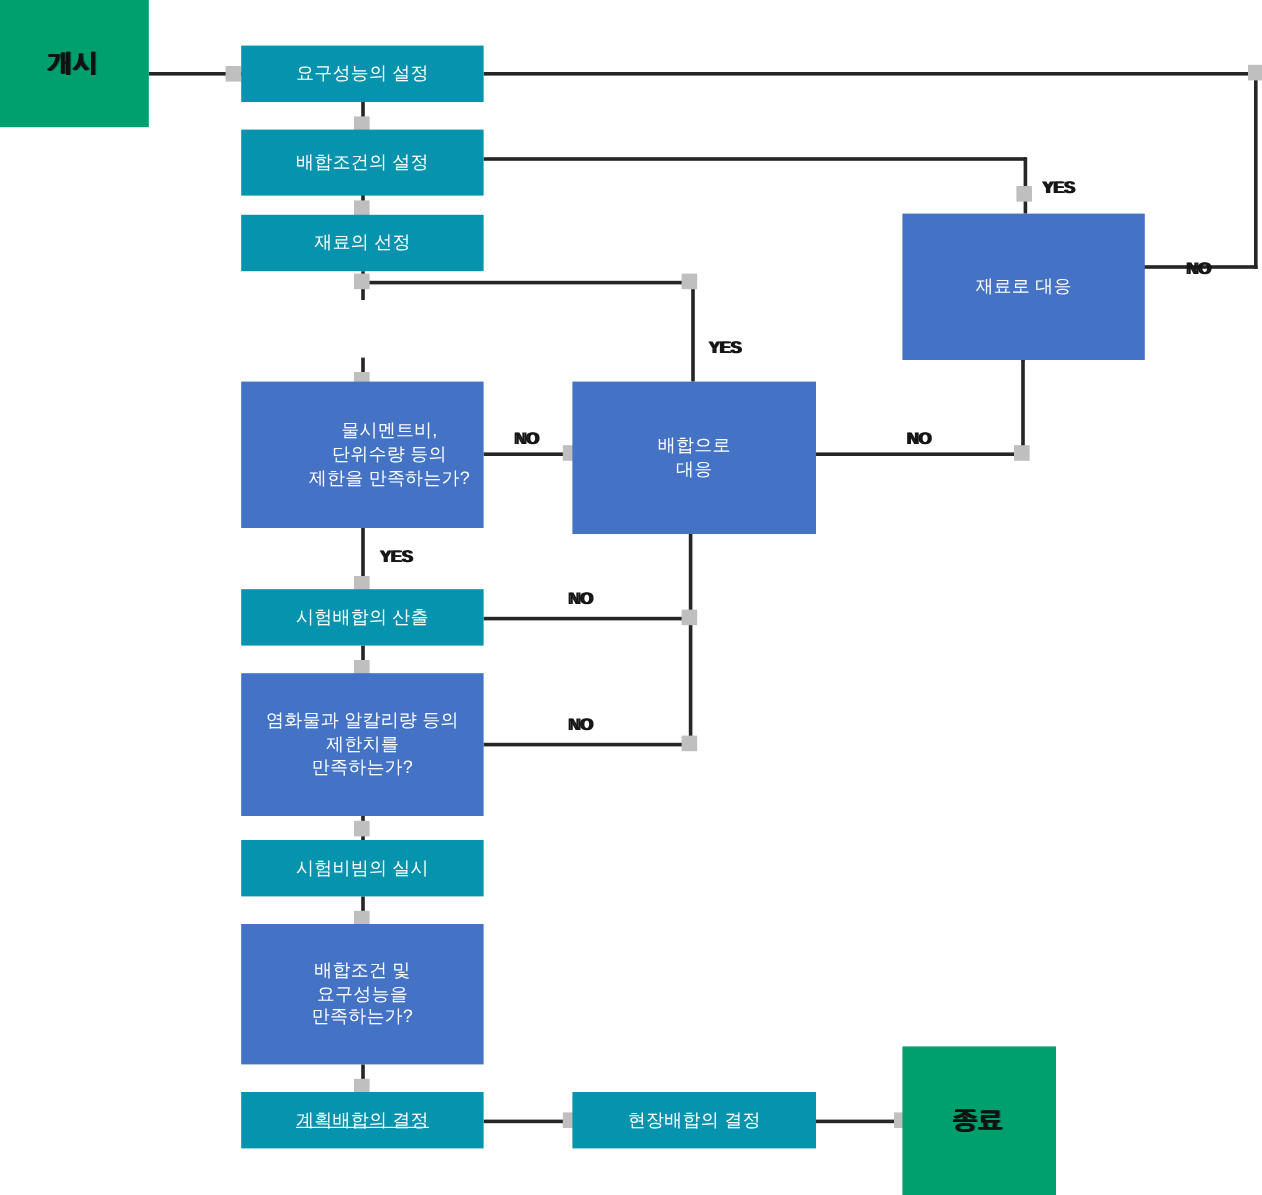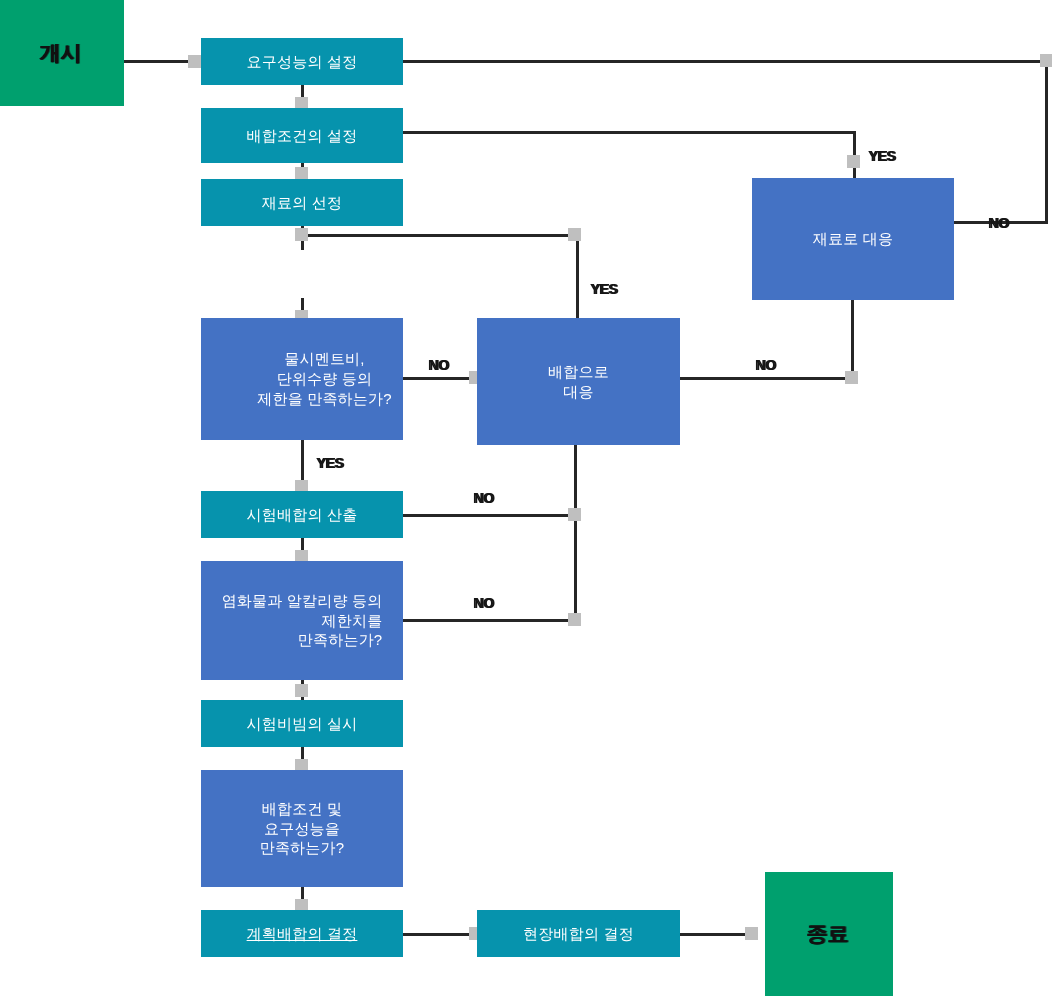--- a/index.html
+++ b/index.html
@@ -179,21 +179,21 @@
   </div>
 
   <div class="node node-blue" style="left:752px; top:178px; width:202px; height:122px;">
     <span>재료로 대응</span>
   </div>
 
   <div class="node node-teal" style="left:201px; top:491px; width:202px; height:47px;">
     <span>시험배합의 산출</span>
   </div>
 
-  <div class="node node-blue" style="left:201px; top:561px; width:202px; height:119px;text-align:right;">
+  <div class="node node-blue" style="left:201px; top:561px; width:202px; height:119px;">
     <span>염화물과 알칼리량 등의
 제한치를
 만족하는가?</span>
   </div>
 
   <div class="node node-teal" style="left:201px; top:700px; width:202px; height:47px;">
     <span>시험비빔의 실시</span>
   </div>
 
   <div class="node node-blue" style="left:201px; top:770px; width:202px; height:117px;">
@@ -203,17 +203,17 @@
   </div>
 
   <div class="node node-teal" style="left:201px; top:910px; width:202px; height:47px;text-decoration:underline;">
     <span>계획배합의 결정</span>
   </div>
 
   <div class="node node-teal" style="left:477px; top:910px; width:203px; height:47px;">
     <span>현장배합의 결정</span>
   </div>
 
-  <div class="node node-green" style="left:752px; top:872px; width:128px; height:124px;margin-left:13px;">
+  <div class="node node-green" style="left:752px; top:872px; width:128px; height:124px;">
     <span class="node-terminal-label">종료</span>
   </div>
 
 </div>
 
 </body></html>

